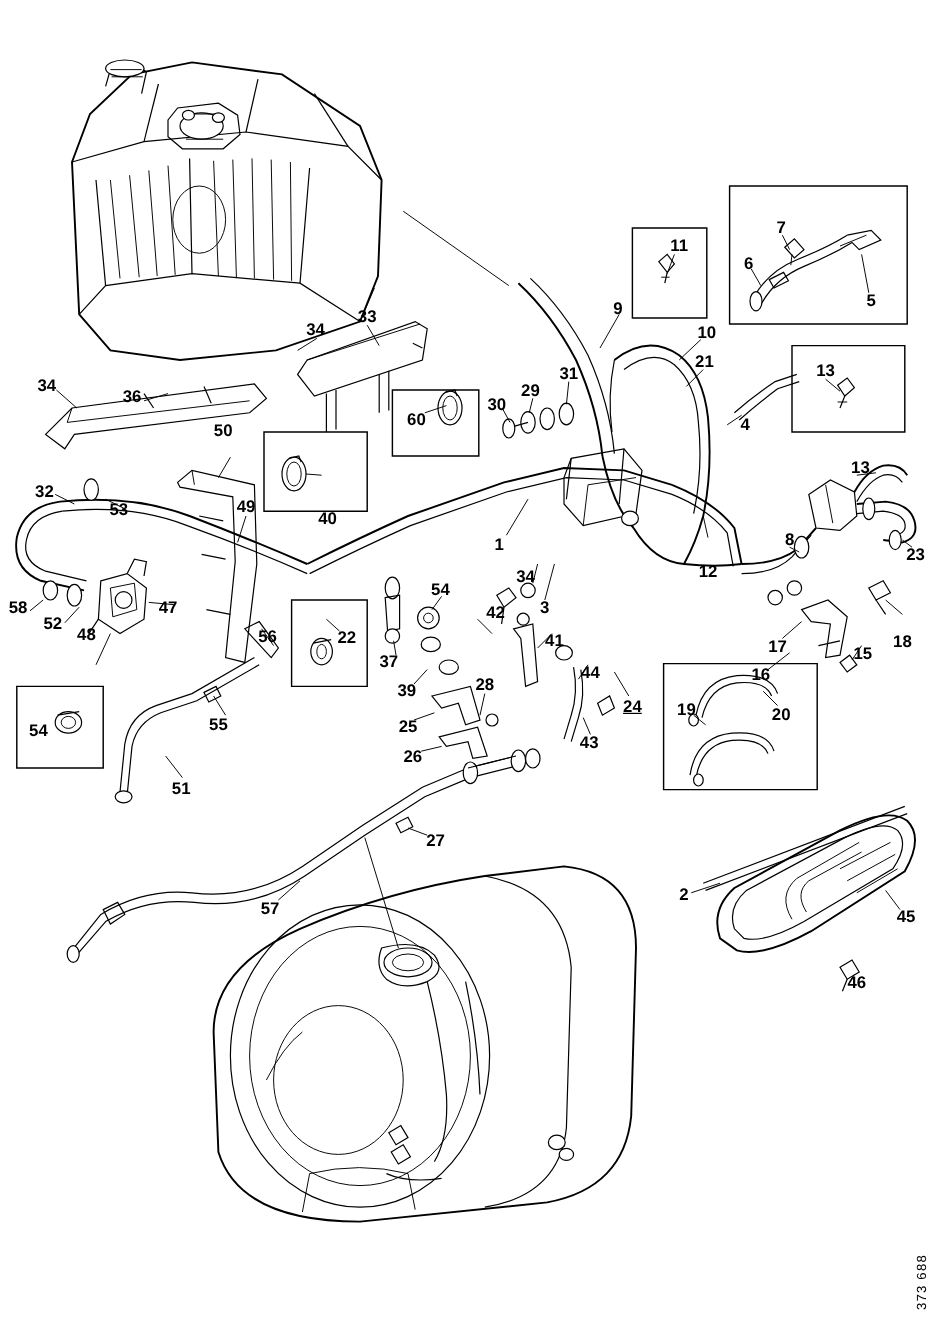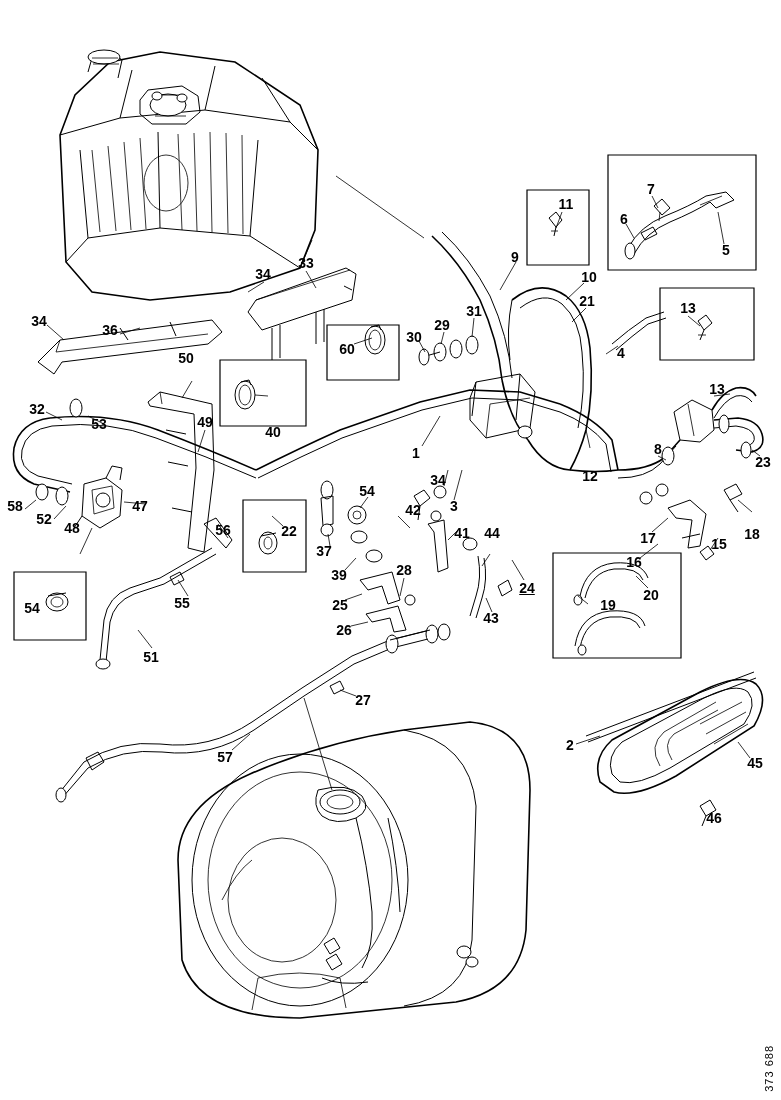--- a/index.html
+++ b/index.html
@@ -413,21 +413,21 @@
   <div class="callout" style="left:515px;top:257px;">9</div>
   <div class="callout" style="left:589px;top:277px;">10</div>
   <div class="callout" style="left:566px;top:204px;">11</div>
   <div class="callout" style="left:590px;top:476px;">12</div>
   <div class="callout" style="left:688px;top:308px;">13</div>
   <div class="callout" style="left:717px;top:389px;">13</div>
   <div class="callout" style="left:719px;top:544px;">15</div>
   <div class="callout" style="left:634px;top:562px;">16</div>
   <div class="callout" style="left:648px;top:538px;">17</div>
   <div class="callout" style="left:752px;top:518px;margin-top:16px;">18</div>
-  <div class="callout" style="left:572px;top:605px;margin-left:36px;">19</div>
+  <div class="callout" style="left:572px;top:591px;">19</div>
   <div class="callout" style="left:651px;top:595px;">20</div>
   <div class="callout" style="left:587px;top:301px;">21</div>
   <div class="callout" style="left:289px;top:531px;">22</div>
   <div class="callout" style="left:763px;top:462px;">23</div>
   <div class="callout" style="left:527px;top:588px;text-decoration:underline;">24</div>
   <div class="callout" style="left:340px;top:605px;">25</div>
   <div class="callout" style="left:344px;top:630px;">26</div>
   <div class="callout" style="left:363px;top:700px;">27</div>
   <div class="callout" style="left:404px;top:570px;">28</div>
   <div class="callout" style="left:442px;top:325px;">29</div>
@@ -440,21 +440,21 @@
   <div class="callout" style="left:438px;top:480px;">34</div>
   <div class="callout" style="left:347px;top:349px;">60</div>
   <div class="callout" style="left:110px;top:330px;">36</div>
   <div class="callout" style="left:324px;top:551px;">37</div>
   <div class="callout" style="left:367px;top:491px;">54</div>
   <div class="callout" style="left:339px;top:575px;">39</div>
   <div class="callout" style="left:273px;top:396px;margin-top:36px;">40</div>
   <div class="callout" style="left:462px;top:533px;">41</div>
   <div class="callout" style="left:413px;top:510px;">42</div>
   <div class="callout" style="left:491px;top:618px;">43</div>
-  <div class="callout" style="left:492px;top:533px;">44</div>
+  <div class="callout" style="left:492px;top:560px;">44</div>
   <div class="callout" style="left:755px;top:763px;">45</div>
   <div class="callout" style="left:714px;top:818px;">46</div>
   <div class="callout" style="left:140px;top:506px;">47</div>
   <div class="callout" style="left:72px;top:528px;">48</div>
   <div class="callout" style="left:205px;top:422px;">49</div>
   <div class="callout" style="left:186px;top:358px;">50</div>
   <div class="callout" style="left:151px;top:657px;">51</div>
   <div class="callout" style="left:44px;top:519px;">52</div>
   <div class="callout" style="left:99px;top:424px;">53</div>
   <div class="callout" style="left:32px;top:608px;">54</div>

